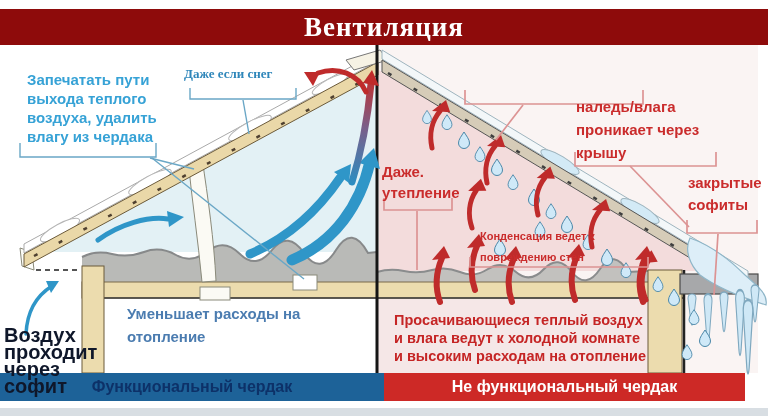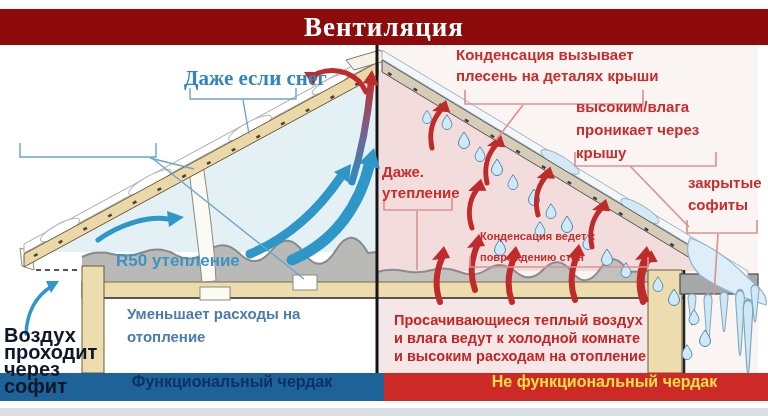--- a/index.html
+++ b/index.html
@@ -5,29 +5,29 @@
   html,body{margin:0;padding:0;background:#fff;}
   #stage{position:relative;width:768px;height:416px;overflow:hidden;background:#fff;
          font-family:"Liberation Sans",sans-serif;}
   
   #banner{position:absolute;left:0;top:9px;width:768px;height:36px;background:#8e0b0b;
           display:flex;align-items:center;justify-content:center;z-index:2;}
   #banner span{color:#fff;font-family:"Liberation Serif",serif;font-weight:bold;font-size:27px;letter-spacing:1px;}
   
   #diagram{position:absolute;left:0;top:0;width:768px;height:416px;z-index:1;}
   
-  .bar{position:absolute;top:373px;height:28px;display:flex;align-items:flex-start;justify-content:center;
-       font-weight:bold;font-size:16px;z-index:2;padding-left:40px;}
+  .bar{position:absolute;top:373px;height:28px;display:flex;align-items:center;justify-content:center;
+       font-weight:bold;font-size:16px;z-index:2;}
   #bar-left{left:0;width:384px;background:#1d6298;color:#0d3168;}
-  #bar-right{left:384px;width:361px;background:#cd2926;color:#fde047;}
+  #bar-right{left:384px;width:361px;background:#cd2926;color:#ffffff;}
   #bottom-strip{position:absolute;left:0;top:408px;width:768px;height:8px;background:#d8dee3;z-index:2;}
   
   .lbl{position:absolute;font-weight:bold;z-index:3;}
   #lbl-seal{left:27px;top:70px;width:142px;font-size:15px;line-height:19px;color:#36a2d6;}
-  #lbl-snow{left:184px;top:66px;font-size:21px;color:#2e86ba;font-family:"Liberation Serif",serif;}
+  #lbl-snow{left:184px;top:66px;font-size:13px;color:#2e86ba;font-family:"Liberation Serif",serif;}
   #lbl-r50{left:116px;top:251px;font-size:17px;color:#3b94c4;}
   #lbl-reduces{left:127px;top:302px;width:245px;font-size:15px;line-height:23px;color:#4b7cb0;}
   #lbl-airsoffit{left:4px;top:327px;width:112px;font-size:20px;line-height:17px;color:#0f172a;z-index:4;}
   #lbl-condmold{left:456px;top:44px;width:215px;font-size:15px;line-height:21px;color:#ca2c2c;}
   #lbl-icemoist{left:576px;top:95px;width:152px;font-size:15px;line-height:23px;color:#ca2c2c;}
   #lbl-closedsoffits{left:688px;top:172px;width:82px;font-size:15px;line-height:22px;color:#ca2c2c;}
   #lbl-mininsul{left:382px;top:161px;width:92px;font-size:15px;line-height:21px;color:#ca2c2c;}
   #lbl-condwalls{left:480px;top:226px;width:178px;font-size:11px;line-height:21px;color:#ca2c2c;}
   #lbl-leak{left:394px;top:311px;width:252px;font-size:14.5px;line-height:18px;color:#c52525;}
   
@@ -188,26 +188,25 @@
       <path class="rstroke" d="M575,152 L575,166 L716,166 L716,152"></path>
       <line class="rstroke" x1="630" y1="166" x2="689" y2="227"></line>
       <path class="rstroke" d="M687,220 L687,233 L757,233 L757,220"></path>
       <line class="rstroke" x1="718" y1="234" x2="714" y2="295"></line>
       <path class="rstroke" d="M384,198 L384,210 L452,210 L452,198"></path>
       <line class="rstroke" x1="417" y1="211" x2="417" y2="270"></line>
       <path class="rstroke" d="M470,257 L470,267 L648,267 L648,257"></path>
     </g>
   </svg>
 
+  <div class="lbl" id="lbl-seal">Запечатать пути выхода теплого воздуха, удалить влагу из чердака</div>
   <div class="lbl" id="lbl-snow">Даже если снег</div>
-  <div class="lbl" id="lbl-r50">R50 утепление</div>
   <div class="lbl" id="lbl-reduces">Уменьшает расходы на отопление</div>
   <div class="lbl" id="lbl-airsoffit">Воздух проходит через софит</div>
-  <div class="lbl" id="lbl-condmold">Конденсация вызывает плесень на деталях крыши</div>
-  <div class="lbl" id="lbl-icemoist">высоким/влага проникает через крышу</div>
+  <div class="lbl" id="lbl-icemoist">наледь/влага проникает через крышу</div>
   <div class="lbl" id="lbl-closedsoffits">закрытые софиты</div>
   <div class="lbl" id="lbl-mininsul">Даже. утепление</div>
   <div class="lbl" id="lbl-condwalls">Конденсация ведет к повреждению стен</div>
   <div class="lbl" id="lbl-leak">Просачивающиеся теплый воздух и влага ведут к холодной комнате и высоким расходам на отопление</div>
 
   <div class="bar" id="bar-left">
     <span>Функциональный чердак</span>
   </div>
   <div class="bar" id="bar-right">
     <span>Не функциональный чердак</span>

